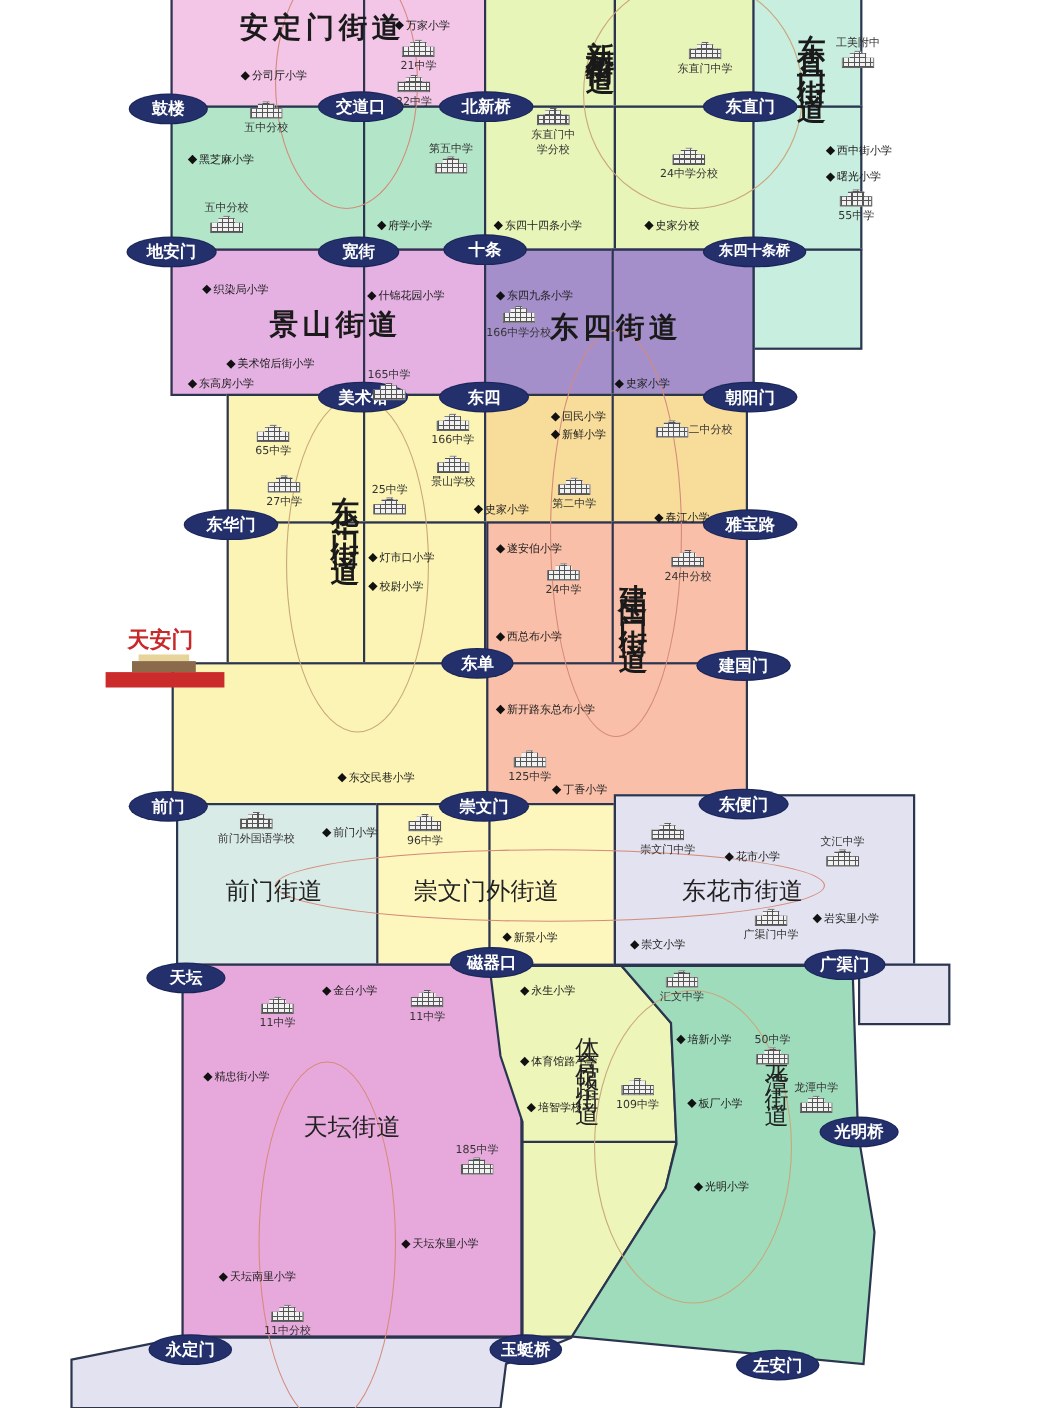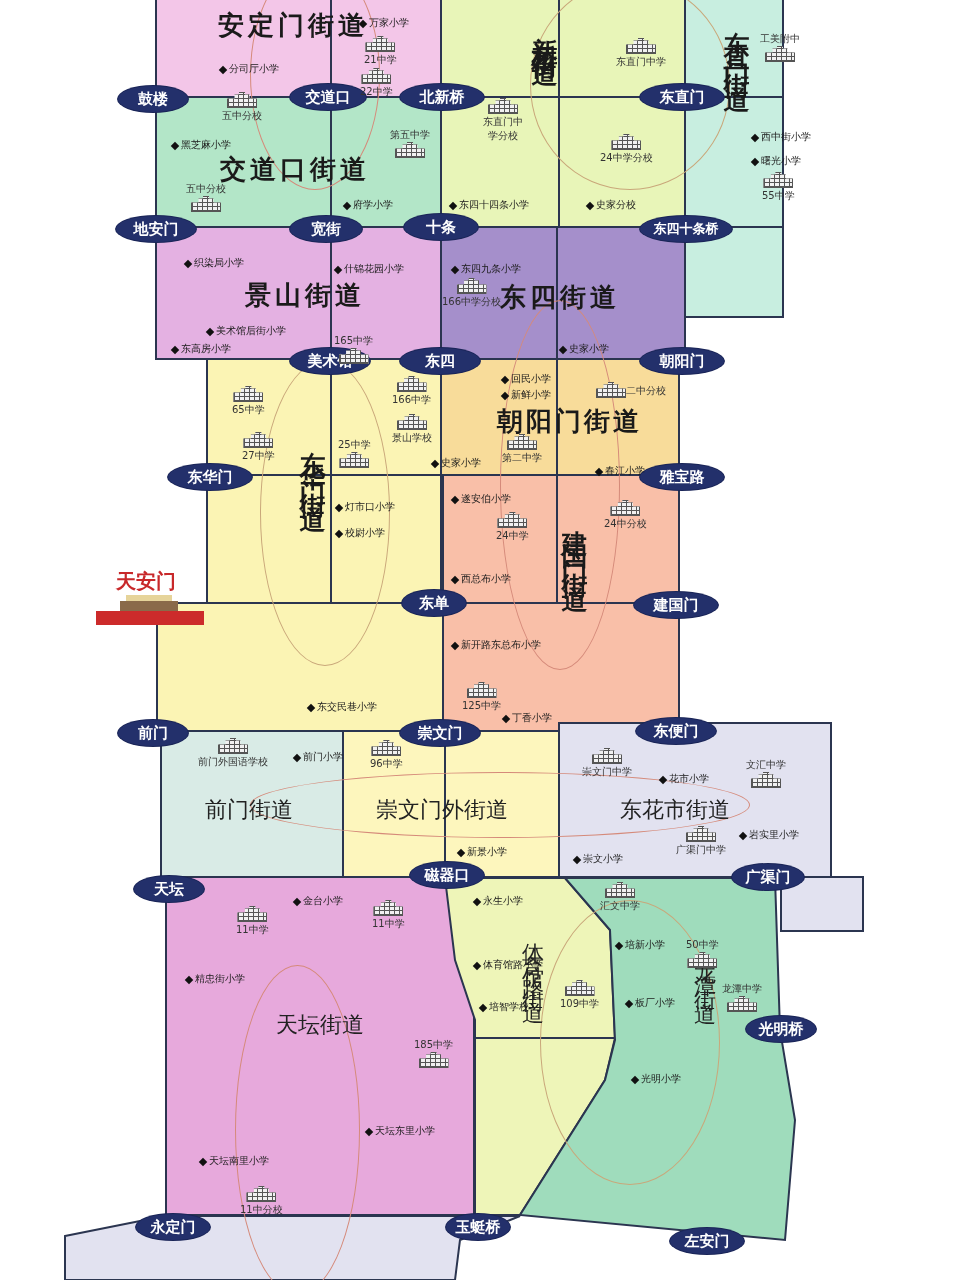--- a/index.html
+++ b/index.html
@@ -77,26 +77,24 @@
 
   <div class="oval" style="left:250px;top:-40px;width:130px;height:230px;"></div>
   <div class="oval tan" style="left:530px;top:-20px;width:200px;height:210px;"></div>
   <div class="oval" style="left:500px;top:300px;width:120px;height:370px;"></div>
   <div class="oval tan" style="left:260px;top:360px;width:130px;height:306px;"></div>
   <div class="oval" style="left:250px;top:772px;width:500px;height:66px;"></div>
   <div class="oval" style="left:235px;top:965px;width:125px;height:330px;"></div>
   <div class="oval tan" style="left:540px;top:900px;width:180px;height:285px;"></div>
 
   <div class="district-label" style="left:218px;top:8px;font-size:26px;letter-spacing:4px;">安定门街道</div>
-  <div class="district-label" style="left:220px;top:152px;font-size:26px;letter-spacing:4px;">交道口街道</div>
   <div class="district-label vert" style="left:528px;top:16px;font-size:26px;">新桥街道</div>
   <div class="district-label vert" style="left:720px;top:10px;font-size:26px;letter-spacing:14px;">东直门街道</div>
   <div class="district-label" style="left:245px;top:278px;font-size:26px;letter-spacing:4px;">景山街道</div>
   <div class="district-label" style="left:500px;top:280px;font-size:26px;letter-spacing:4px;">东四街道</div>
-  <div class="district-label" style="left:497px;top:404px;font-size:26px;letter-spacing:3px;">朝阳门街道</div>
   <div class="district-label vert" style="left:296px;top:430px;font-size:26px;letter-spacing:14px;">东华门街道</div>
   <div class="district-label vert" style="left:558px;top:510px;font-size:26px;letter-spacing:14px;">建国门街道</div>
   <div class="district-label light" style="left:205px;top:795px;font-size:22px;">前门街道</div>
   <div class="district-label light" style="left:376px;top:795px;font-size:22px;">崇文门外街道</div>
   <div class="district-label light" style="left:620px;top:795px;font-size:22px;">东花市街道</div>
   <div class="district-label light" style="left:276px;top:1010px;font-size:22px;">天坛街道</div>
   <div class="district-label light vert" style="left:518px;top:925px;font-size:22px;letter-spacing:12px;">体育馆路街道</div>
   <div class="district-label light vert" style="left:690px;top:944px;font-size:22px;letter-spacing:14px;">龙潭街道</div>
 
   <div class="tam-title" style="left:116px;top:568px;">天安门</div>

